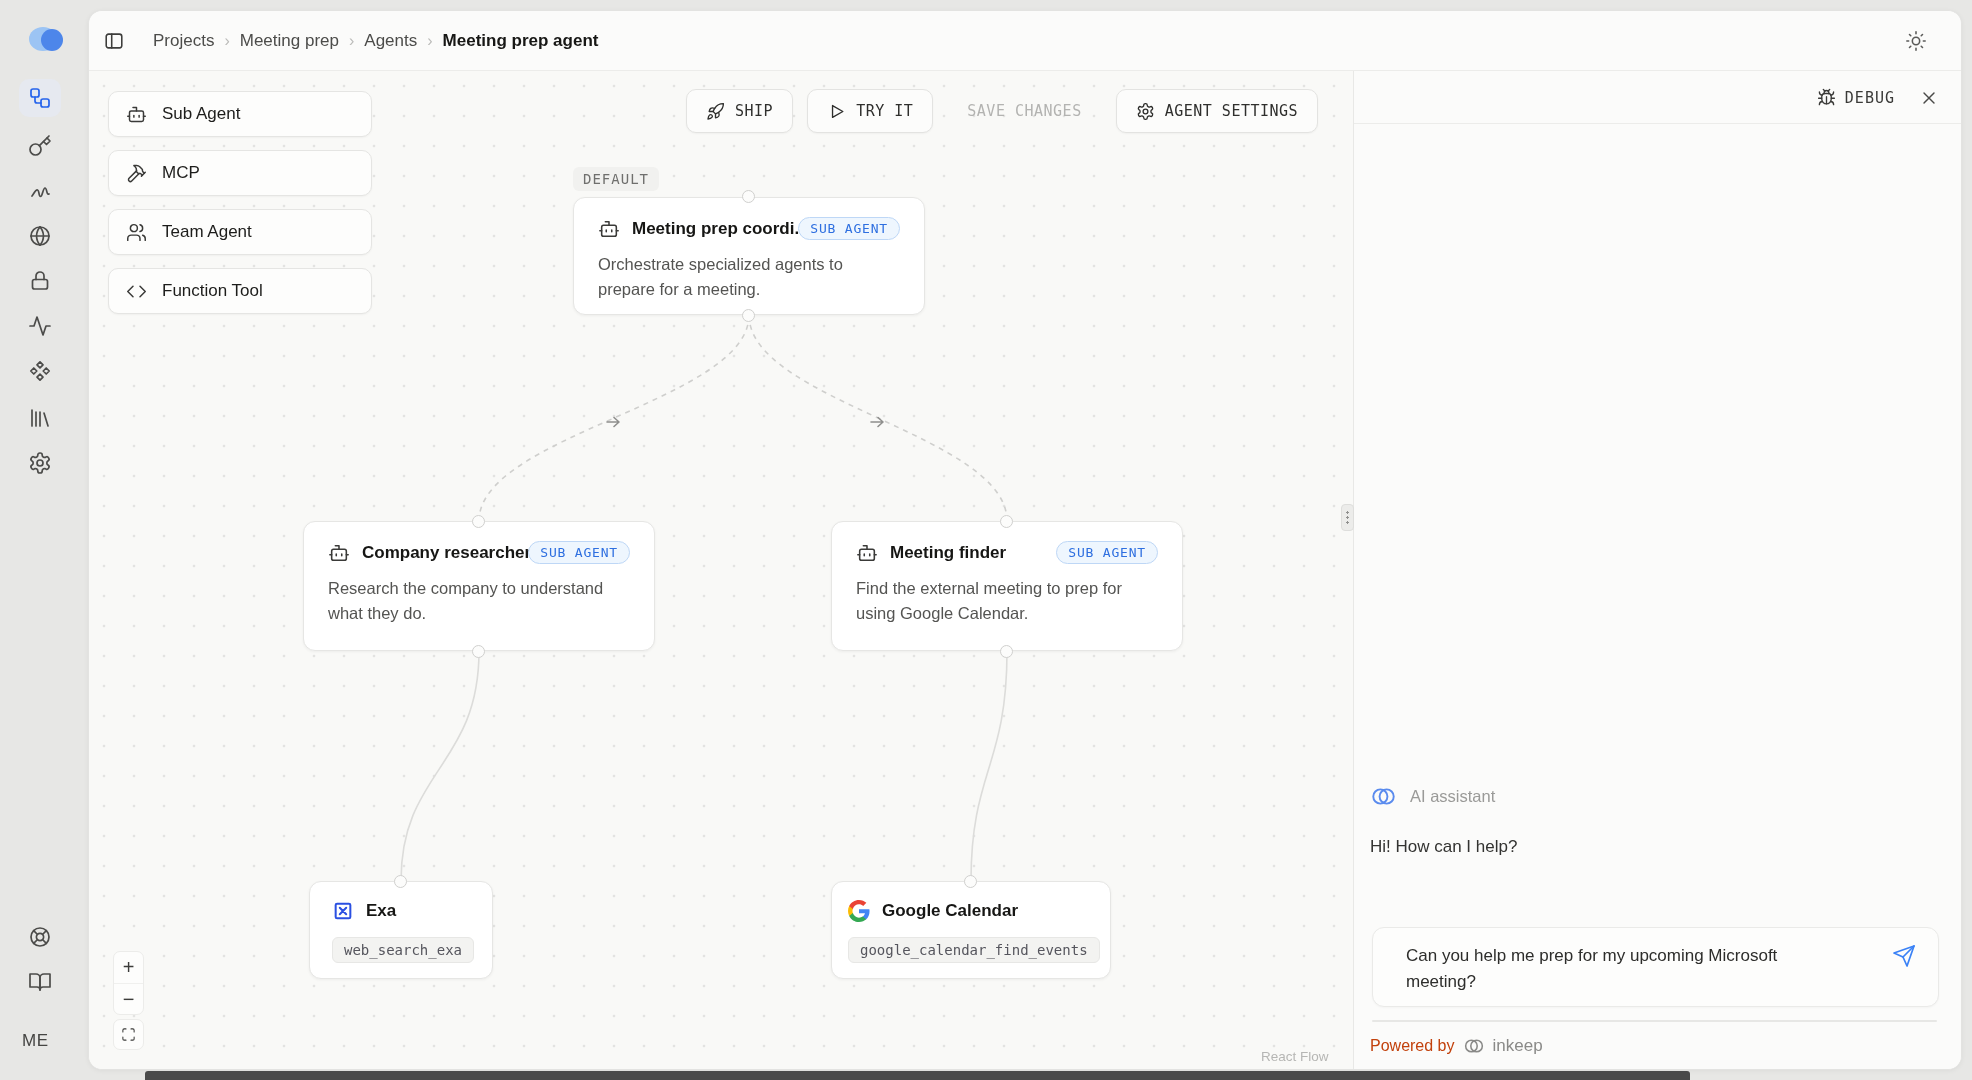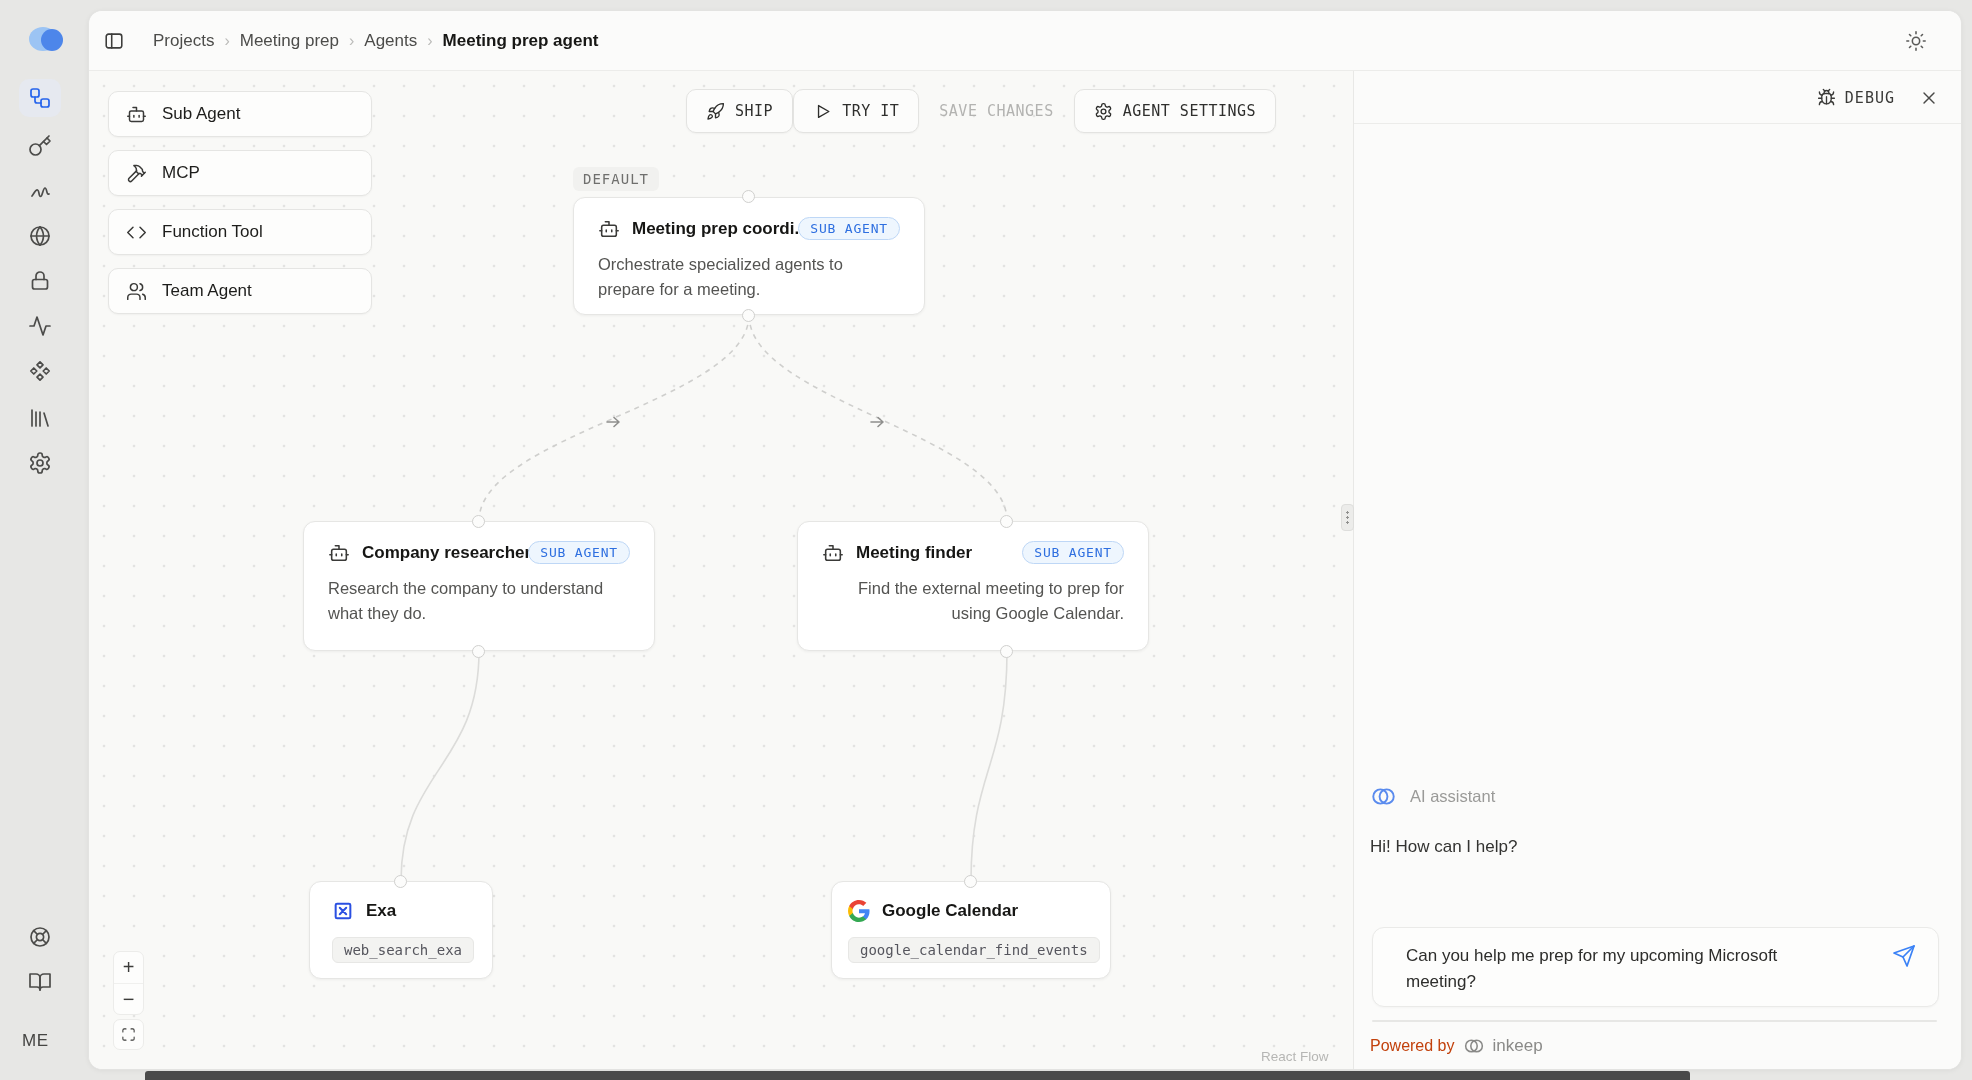--- a/index.html
+++ b/index.html
@@ -29,21 +29,21 @@
   
   .canvas { position:absolute; left:0; top:60px; width:1264px; height:1000px; background:#f9f9f7;
             background-image:radial-gradient(circle,#e3e3e1 1.5px,transparent 1.6px); background-size:30px 30px; }
   .edges { position:absolute; left:0; top:0; }
 
   .palette { position:absolute; left:19px; top:20px; width:264px; display:flex; flex-direction:column; gap:13px; }
   .pal-btn { height:46px; background:#fdfdfc; border:1px solid #e5e5e3; border-radius:10px; display:flex; align-items:center;
              gap:15px; padding:0 17px; font-size:17px; color:#1d1d1b; cursor:grab; box-shadow:0 1px 2px rgba(0,0,0,.04); }
   .pal-btn .picon { width:21px; height:21px; color:#3a3a38; }
 
-  .topbtns { position:absolute; left:597px; top:18px; display:flex; align-items:center; }
+  .topbtns { position:absolute; left:597px; top:18px; display:flex; gap:14px; align-items:center; }
   .btn { height:44px; display:flex; align-items:center; gap:10px; padding:0 19px; background:#fcfcfb; border:1px solid #e3e3e1;
          border-radius:10px; font-family:"DejaVu Sans Mono","Liberation Mono",monospace; font-size:15px; letter-spacing:.5px;
          color:#2f2f2d; cursor:pointer; box-shadow:0 1px 2px rgba(0,0,0,.04); white-space:nowrap; }
   .btn .bicon { width:19px; height:19px; }
   .btn.ghost { background:transparent; border-color:transparent; box-shadow:none; color:#b3b3b1; }
 
   .node { position:absolute; background:#ffffff; border:1px solid #e6e6e4; border-radius:12px; padding:19px 24px;
           box-shadow:0 1px 3px rgba(0,0,0,.05); cursor:pointer; }
   .node-head { display:flex; align-items:center; justify-content:space-between; gap:14px; }
   .node-tl { display:flex; align-items:center; gap:12px; min-width:0; }
@@ -248,36 +248,36 @@
               <path d="m15 12-8.5 8.5a2.12 2.12 0 1 1-3-3L12 9"></path>
               <path d="M17.64 15 22 10.64"></path>
               <path d="m20.91 11.7-1.25-1.25c-.6-.6-.93-1.4-.93-2.25v-.86L16.01 4.6a5.56 5.56 0 0 0-3.94-1.64H9l.92.82A6.18 6.18 0 0 1 12 8.4v1.56l2 2h2.47l2.26 1.91"></path>
             </svg>
           </span>
         <span>MCP</span>
       </div>
       <div class="pal-btn">
         <span class="picon">
             <svg class="ic" viewBox="0 0 24 24">
-              <path d="m16 6 6 6-6 6"></path>
-              <path d="m8 6-6 6 6 6"></path>
-            </svg>
-          </span>
-        <span>Function Tool</span>
-      </div>
-      <div class="pal-btn">
-        <span class="picon">
-            <svg class="ic" viewBox="0 0 24 24">
               <path d="M16 21v-2a4 4 0 0 0-4-4H6a4 4 0 0 0-4 4v2"></path>
               <circle cx="9" cy="7" r="4"></circle>
               <path d="M22 21v-2a4 4 0 0 0-3-3.87"></path>
               <path d="M16 3.13a4 4 0 0 1 0 7.75"></path>
             </svg>
           </span>
         <span>Team Agent</span>
+      </div>
+      <div class="pal-btn">
+        <span class="picon">
+            <svg class="ic" viewBox="0 0 24 24">
+              <path d="m16 6 6 6-6 6"></path>
+              <path d="m8 6-6 6 6 6"></path>
+            </svg>
+          </span>
+        <span>Function Tool</span>
       </div>
     </div>
 
     <div class="topbtns">
       <button class="btn">
         <span class="bicon">
             <svg class="ic" viewBox="0 0 24 24">
               <path d="M4.5 16.5c-1.5 1.26-2 5-2 5s3.74-.5 5-2c.71-.84.7-2.13-.09-2.91a2.18 2.18 0 0 0-2.91-.09z"></path>
               <path d="m12 15-3-3a22 22 0 0 1 2-3.95A12.88 12.88 0 0 1 22 2c0 2.72-.78 7.5-6 11a22.35 22.35 0 0 1-4 2z"></path>
               <path d="M9 12H4s.55-3.03 2-4c1.62-1.08 5 0 5 0"></path>
@@ -342,21 +342,21 @@
                 <path d="M9 13v2"></path>
               </svg>
             </span>
           <span class="node-title">Company researcher</span>
         </div>
         <span class="badge mono">SUB AGENT</span>
       </div>
       <div class="node-desc">Research the company to understand what they do.</div>
     </div>
 
-    <div class="node" style="left:708px; top:450px; width:352px; height:130px;text-align:right;">
+    <div class="node" style="left:742px; top:450px; width:352px; height:130px;">
       <div class="node-head">
         <div class="node-tl">
           <span class="node-ic">
               <svg class="ic" viewBox="0 0 24 24">
                 <path d="M12 8V4H8"></path>
                 <rect x="4" y="8" width="16" height="12" rx="2"></rect>
                 <path d="M2 14h2"></path>
                 <path d="M20 14h2"></path>
                 <path d="M15 13v2"></path>
                 <path d="M9 13v2"></path>

